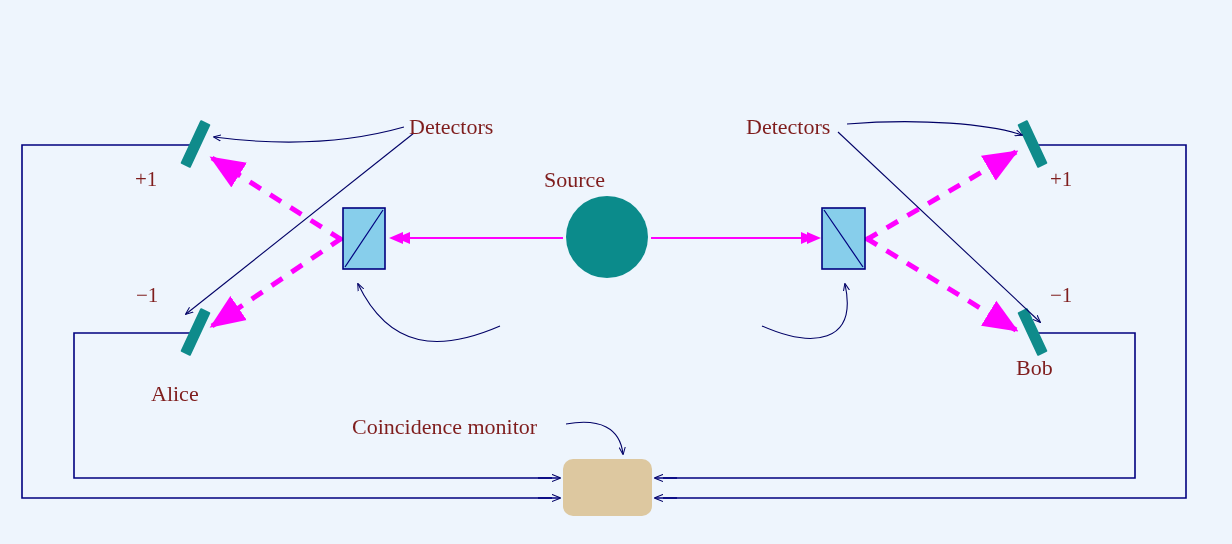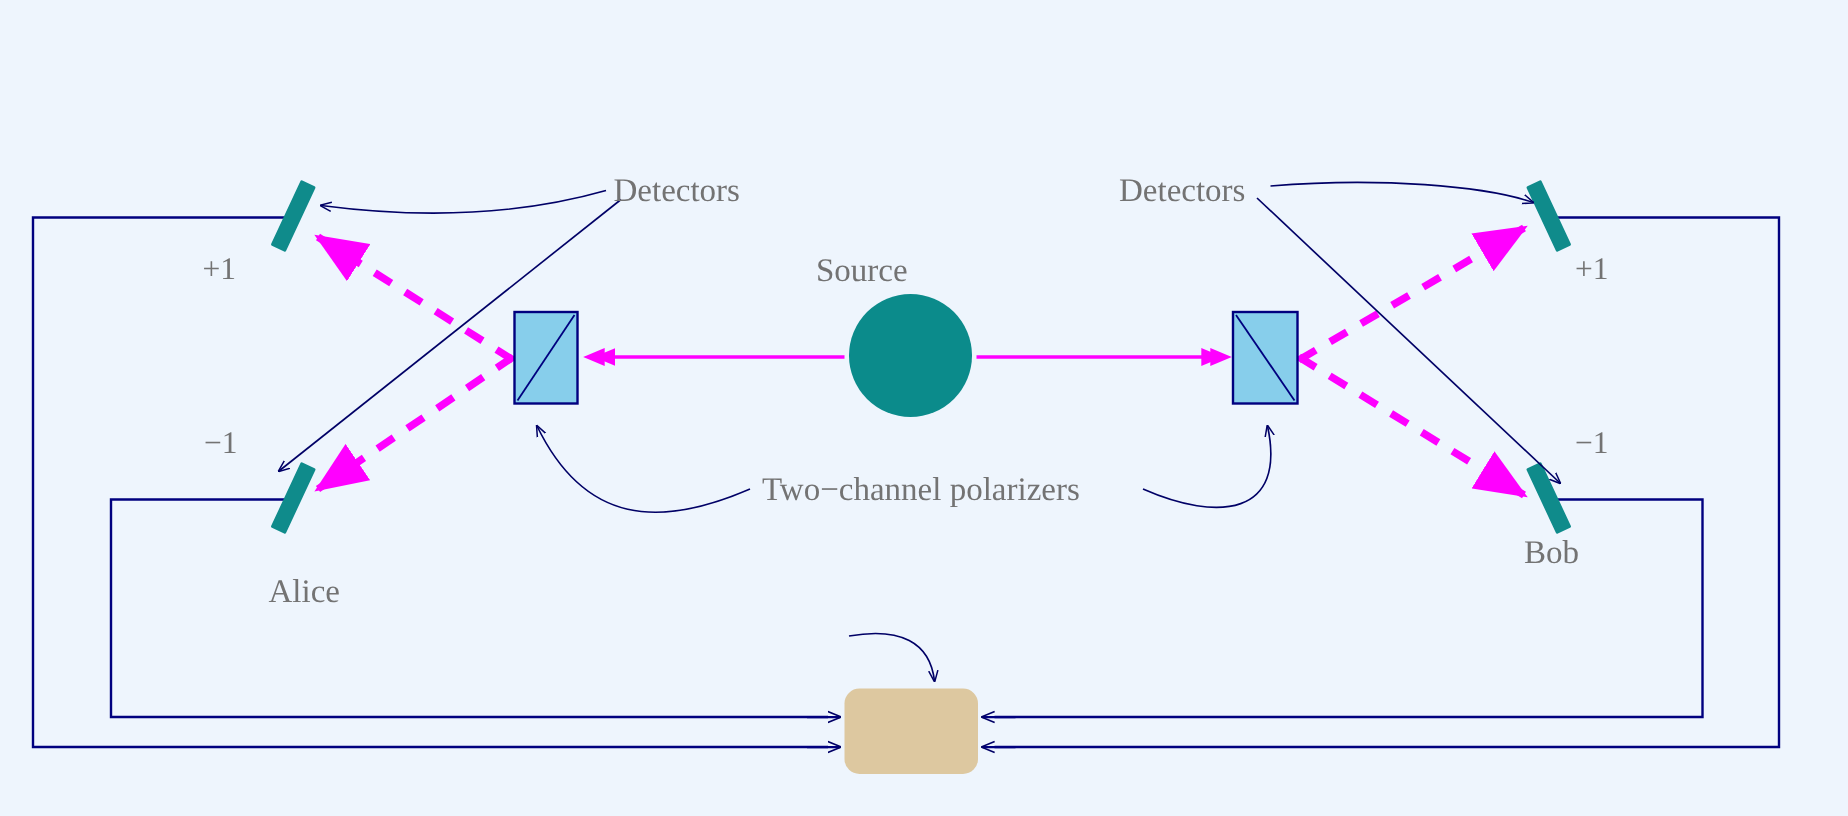--- a/index.html
+++ b/index.html
@@ -18,21 +18,21 @@
   }
   #diagram {
     position: absolute;
     left: 0;
     top: 0;
     width: 1232px;
     height: 544px;
   }
   .lbl {
     position: absolute;
-    color: #737373;
+    color: #7f1d1d;
     font-family: "Liberation Serif", "DejaVu Serif", serif;
     white-space: nowrap;
     line-height: 1;
     user-select: none;
   }
   .lbl-22 { font-size: 22px; }
   .lbl-21 { font-size: 21px; }
 </style>
 </head>
 <body>
@@ -130,24 +130,24 @@
       <path d="M 566,424 C 600,418 620,428 623,454" marker-end="url(#nv-arrow)"></path>
     </g>
   </svg>
 
   <div class="lbl lbl-22" style="left:409px; top:116px;">Detectors</div>
 
   <div class="lbl lbl-22" style="left:746px; top:116px;">Detectors</div>
 
   <div class="lbl lbl-22" style="left:544px; top:169px;">Source</div>
 
-  <div class="lbl lbl-22" style="left:508px; top:315px;">Two−channel polarizers</div>
 
+  <div class="lbl lbl-22" style="left:352px; top:416px;">Coincidence monitor</div>
 
-  <div class="lbl lbl-22" style="left:151px; top:383px;margin-left:28px;">Alice</div>
+  <div class="lbl lbl-22" style="left:151px; top:383px;">Alice</div>
 
   <div class="lbl lbl-22" style="left:1016px; top:357px;">Bob</div>
 
   <div class="lbl lbl-21" style="left:135px; top:169px;">+1</div>
 
   <div class="lbl lbl-21" style="left:136px; top:285px;">−1</div>
 
   <div class="lbl lbl-21" style="left:1050px; top:169px;">+1</div>
 
   <div class="lbl lbl-21" style="left:1050px; top:285px;">−1</div>

